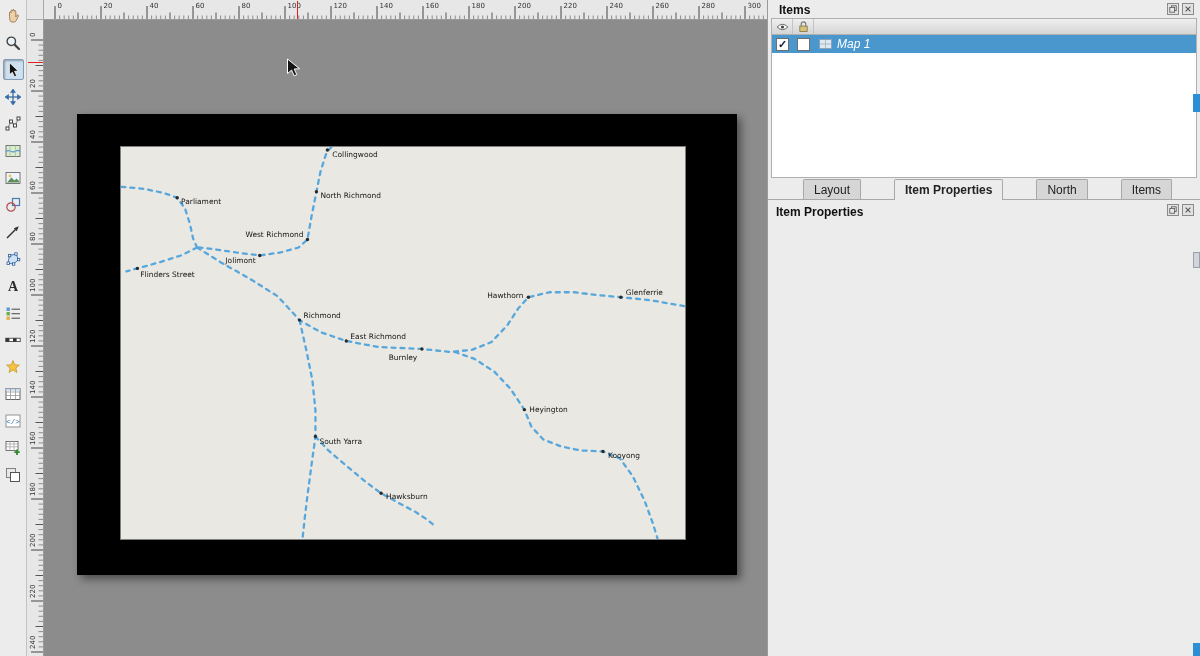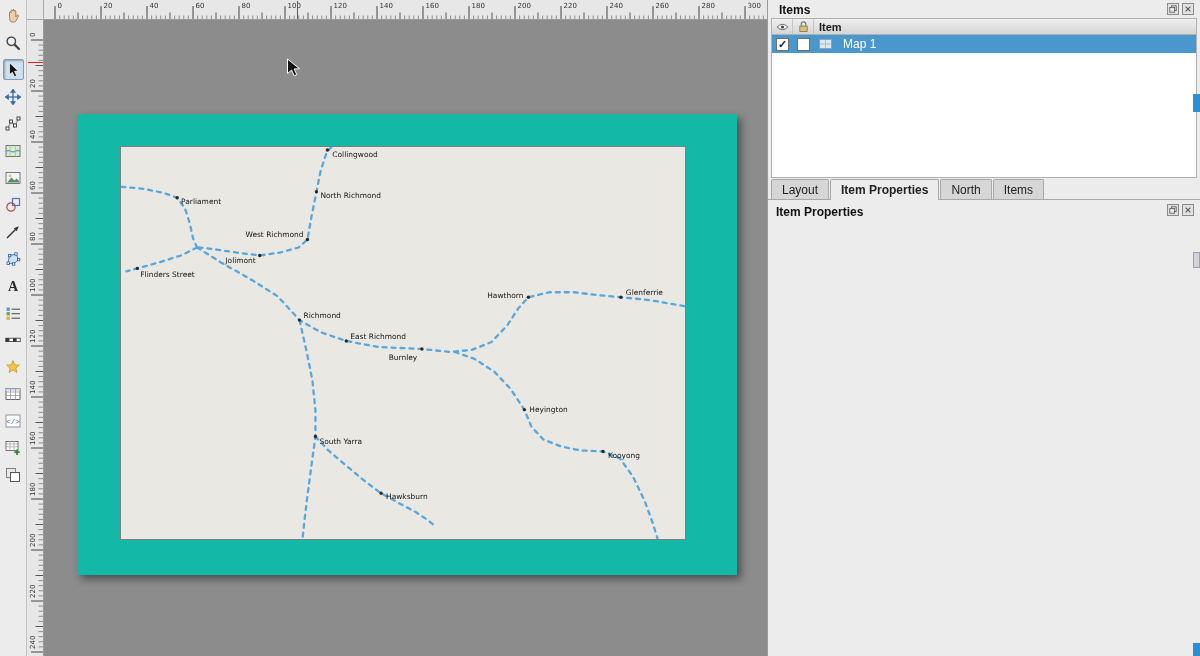--- a/index.html
+++ b/index.html
@@ -45,21 +45,21 @@
   .hruler-marker { position: absolute; left: 297px; top: 1px; width: 1px; height: 18px; background: #e02020; z-index: 5; }
   .vruler-marker { position: absolute; left: 28px; top: 62px; width: 15px; height: 1px; background: #e02020; z-index: 5; }
 
   
   .canvas {
     position: absolute; left: 44px; top: 20px; width: 723px; height: 636px;
     background: #8c8c8c; overflow: hidden;
   }
   .page {
     position: absolute; left: 33px; top: 94px; width: 660px; height: 461px;
-    background: #14b8a6; box-shadow: 4px 4px 8px rgba(0,0,0,.45);
+    background: #000000; box-shadow: 4px 4px 8px rgba(0,0,0,.45);
   }
   .map-item {
     position: absolute; left: 43px; top: 32px; width: 566px; height: 394px;
     background: #e9e8e2; border: 1px solid #7f7f7f;
   }
   .map-item svg { display: block; width: 564px; height: 392px; }
 
   
   .mouse-cursor { position: absolute; width: 16px; height: 20px; z-index: 50; pointer-events: none; }
 
@@ -89,29 +89,29 @@
   .col-eye, .col-lock { width: 21px; height: 100%; display: flex; align-items: center; justify-content: center; border-right: 1px solid #c3c3c3; }
   .col-item { flex: 1; padding-left: 5px; display: flex; align-items: center; height: 100%; }
   .items-row {
     display: flex; height: 18px; background: #4a97cd; align-items: center; font-size: 12px; color: #fff;
   }
   .items-row .col-eye, .items-row .col-lock { border-right: none; }
   .checkbox {
     width: 13px; height: 13px; background: #fff; border: 1px solid #6f6f6f;
     font-size: 11px; line-height: 11px; text-align: center; color: #16233d; font-weight: bold;
   }
-  .row-label { padding-left: 11px; }
+  .row-label { font-style: italic; padding-left: 5px; }
   .layer-icon { display: flex; align-items: center; }
 
   
   .tabs { position: absolute; left: 3px; top: 179px; display: flex; gap: 1px; height: 21px; z-index: 2; }
   .tab {
     padding: 3px 10px 0 10px; font-size: 12px; color: #222; height: 20px;
     background: #d6d6d6; border: 1px solid #a8a8a8; border-bottom: none;
-    border-radius: 2px 2px 0 0; white-space: nowrap;
+    border-radius: 2px 2px 0 0; white-space: nowrap; margin-left: 32px;
   }
   .tab.active { background: #ececec; font-weight: bold; height: 21px; }
 
   .props-section {
     position: absolute; left: 0; top: 199px; width: 433px; height: 457px;
     background: #ececec; border-top: 1px solid #a8a8a8;
   }
   .props-title { left: 8px; top: 5px; }
 
   
@@ -643,21 +643,20 @@
             <path d="M1 4.5 Q7 -1.5 13 4.5 Q7 10.5 1 4.5 Z" fill="#fff" stroke="#555" stroke-width="1"></path>
             <circle cx="7" cy="4.5" r="1.8" fill="#444"></circle>
           </svg>
       </div>
       <div class="col-lock">
         <svg viewBox="0 0 12 13" width="11" height="12">
             <rect x="2" y="5.5" width="8" height="6" fill="#d8c27a" stroke="#7a6a33" stroke-width="0.8"></rect>
             <path d="M3.5 5.5 V3.5 Q3.5 1 6 1 Q8.5 1 8.5 3.5 V5.5" fill="none" stroke="#7a7a7a" stroke-width="1.3"></path>
           </svg>
       </div>
-      <div class="col-item">Item</div>
     </div>
     <div class="items-row">
       <div class="col-eye">
         <div class="checkbox" id="visibility-checkbox">✓</div>
       </div>
       <div class="col-lock">
         <div class="checkbox" id="lock-checkbox"></div>
       </div>
       <div class="col-item">
         <span class="layer-icon">

